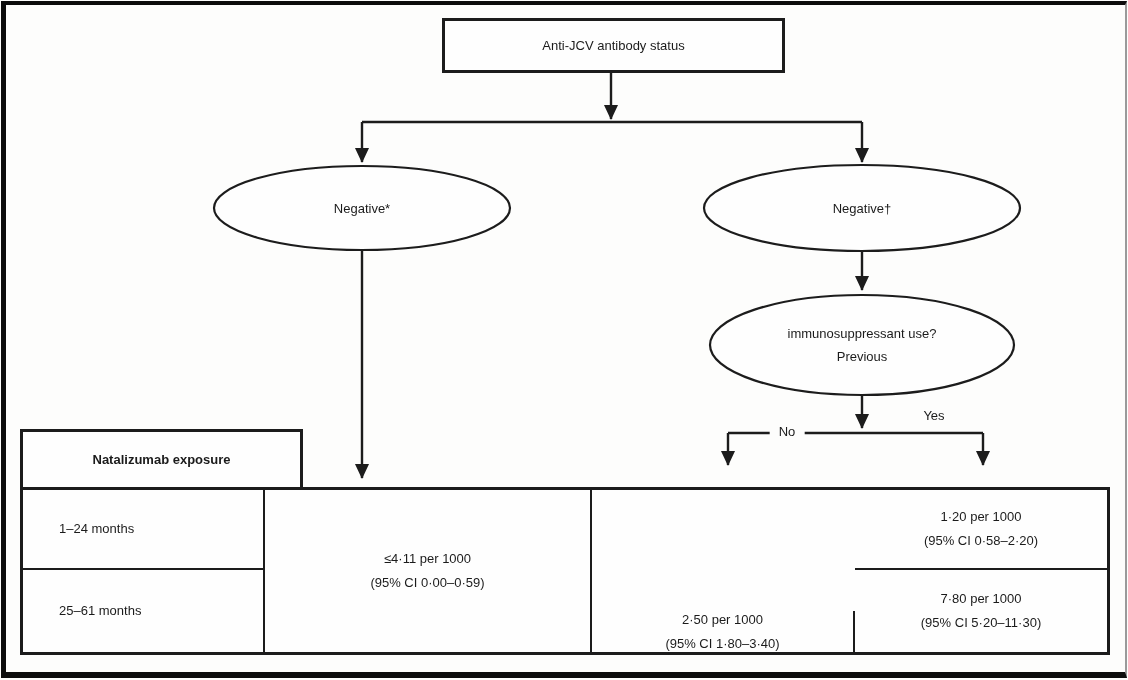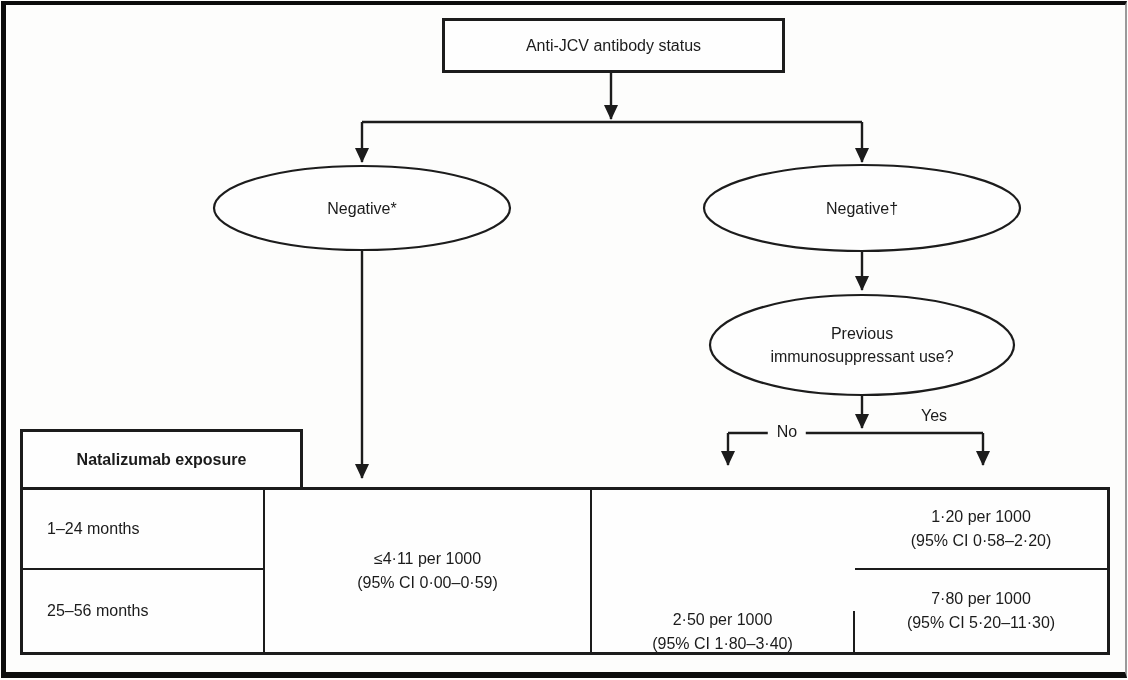--- a/index.html
+++ b/index.html
@@ -1,20 +1,20 @@
 <!DOCTYPE html>
 <html><head>
 <meta charset="utf-8">
 <style>
   html,body{margin:0;padding:0;background:#fff;}
   #canvas{
     position:relative;width:1128px;height:680px;overflow:hidden;
     background:#fdfdfc;
     font-family:"Liberation Sans","DejaVu Sans",sans-serif;
-    color:#1b1b1b;font-size:16px;
+    color:#1b1b1b;font-size:13px;
   }
   #frame{
     position:absolute;left:1px;top:1px;right:1px;bottom:2px;
     border-top:4px solid #0c0c0c;
     border-left:5px solid #0c0c0c;
     border-bottom:6px solid #0c0c0c;
     border-right:2px solid #9a9a9a;
     pointer-events:none;
   }
   svg.flow{position:absolute;left:0;top:0;width:1128px;height:680px;}
@@ -41,21 +41,21 @@
     position:absolute;left:20px;top:487px;width:1090px;height:168px;
     box-sizing:border-box;border:3px solid #1c1c1c;background:#fefefe;
     display:grid;
     grid-template-columns:242px 327px 263px 252px;
     grid-template-rows:80px 82px;
   }
   .cell{
     box-sizing:border-box;display:flex;flex-direction:column;
     align-items:center;justify-content:center;text-align:center;line-height:24px;
   }
-  .cell.left{align-items:flex-start;padding-left:24px;}
+  .cell.left{align-items:flex-start;padding-left:36px;}
   .br{border-right:2px solid #1c1c1c;}
   .bb{border-bottom:2px solid #1c1c1c;}
   .c-neg{grid-column:2;grid-row:1/3;}
   .c-no1{grid-column:3;grid-row:1;}
   .c-yes1{grid-column:4;grid-row:1;justify-content:center;}
   .c-exp2{grid-column:1;grid-row:2;}
   .c-no2{grid-column:3;grid-row:2;margin-top:41px;}
   .c-yes2{grid-column:4;grid-row:2;}
 </style>
 </head>
@@ -93,22 +93,22 @@
     </g>
   </svg>
 
   <div class="node-box" style="left:442px;top:18px;width:337px;height:49px;">
     <span>Anti-JCV antibody status</span>
   </div>
 
   <div class="ellipse-label" style="left:362px;top:208px;">Negative*</div>
   <div class="ellipse-label" style="left:862px;top:208px;">Negative†</div>
   <div class="ellipse-label" style="left:862px;top:345px;">
+    <div>immunosuppressant use?</div>
     <div>Previous</div>
-    <div>immunosuppressant use?</div>
   </div>
 
   <div class="branch-label" style="left:787px;top:432px;">No</div>
   <div class="branch-label" style="left:934px;top:416px;">Yes</div>
 
   <div class="tbl-header">
     <span>Natalizumab exposure</span>
   </div>
 
   <div class="tbl">
@@ -117,21 +117,21 @@
     </div>
     <div class="cell c-neg br">
       <div>≤4·11 per 1000</div>
       <div>(95% CI 0·00–0·59)</div>
     </div>
     <div class="cell c-yes1 bb">
       <div>1·20 per 1000</div>
       <div>(95% CI 0·58–2·20)</div>
     </div>
     <div class="cell left c-exp2 br">
-      <span>25–56 months</span>
+      <span>25–61 months</span>
     </div>
     <div class="cell c-no2 br">
       <div>2·50 per 1000</div>
       <div>(95% CI 1·80–3·40)</div>
     </div>
     <div class="cell c-yes2">
       <div>7·80 per 1000</div>
       <div>(95% CI 5·20–11·30)</div>
     </div>
   </div>

